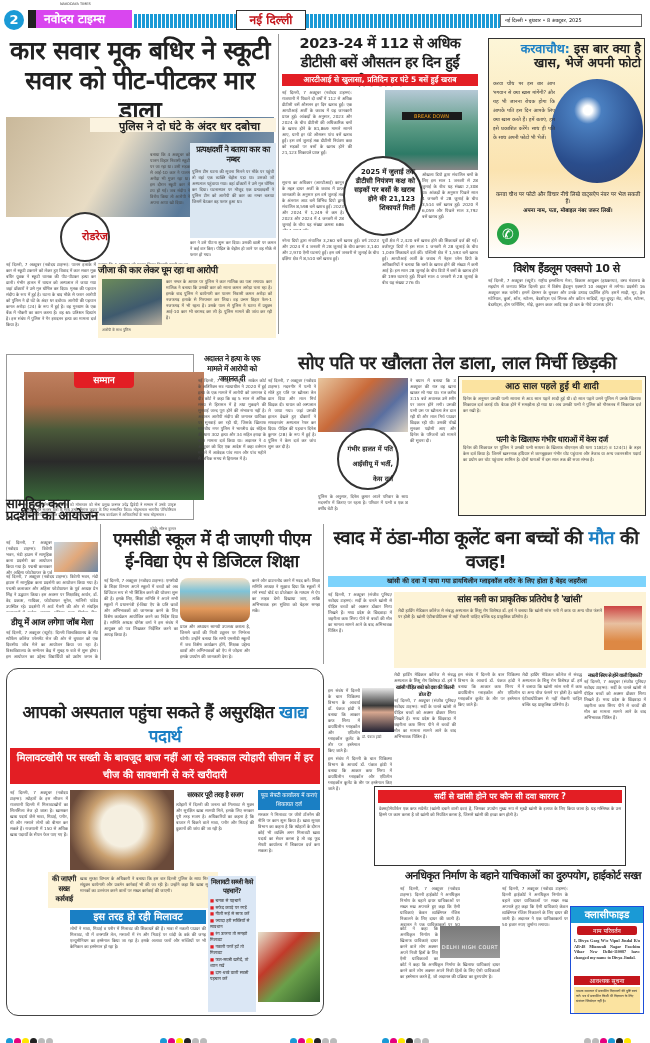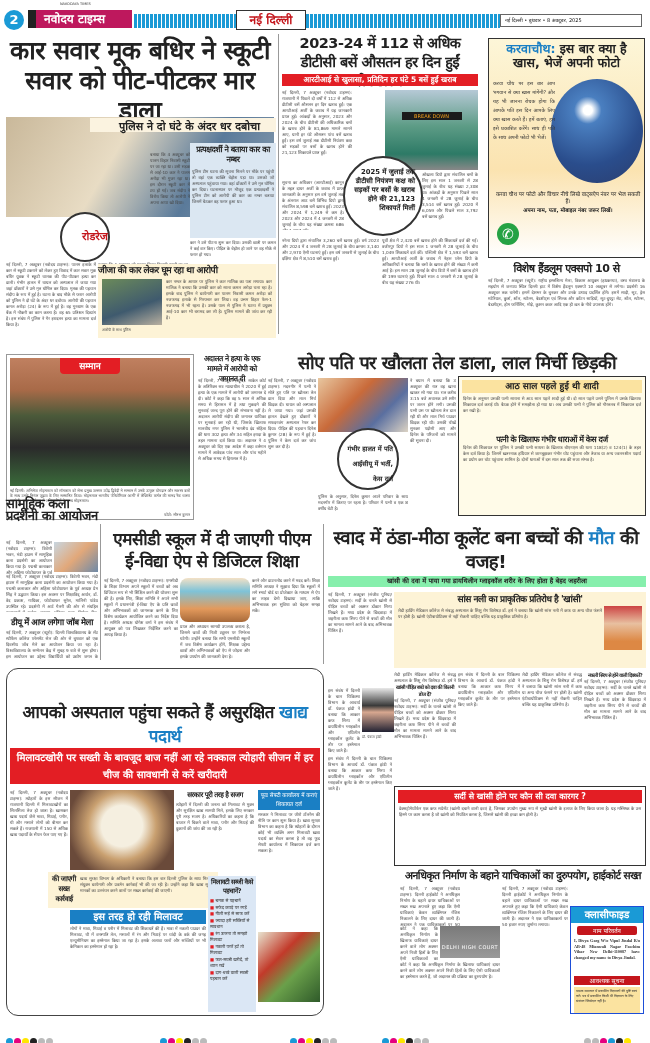--- a/index.html
+++ b/index.html
@@ -2,21 +2,21 @@
 <html><head>
 <meta charset="utf-8">
 <style>
 *{box-sizing:border-box;margin:0;padding:0}
 body{width:650px;height:1043px;background:#fff;font-family:"DejaVu Sans",sans-serif;color:#111;position:relative;overflow:hidden}
 .abs{position:absolute}
 .txt{font-size:4.2px;line-height:6px;color:#444;text-align:justify;overflow:hidden}
 .hl{font-family:"DejaVu Sans",sans-serif;font-weight:bold;color:#222;letter-spacing:-0.5px;text-align:center}
 .masthead{top:8px;left:0;width:650px;height:22px}
 .pageno{left:4px;top:10px;width:20px;height:20px;border-radius:50%;background:#1a9ad6;color:#fff;font-weight:bold;font-size:13px;text-align:center;line-height:20px}
-.logo{left:28px;top:10px;width:104px;height:18px;background:#be185d;color:#fff;font-weight:bold;font-size:12px;line-height:18px;padding-left:8px;border-left:8px solid #222}
+.logo{left:28px;top:10px;width:104px;height:18px;background:#d946ef;color:#fff;font-weight:bold;font-size:12px;line-height:18px;padding-left:8px;border-left:8px solid #222}
 .brandtiny{left:60px;top:2px;font-size:3.5px;color:#333}
 .stripes{top:14px;height:14px;background:repeating-linear-gradient(90deg,#1a9ad6 0 3px,#fff 3px 4px)}
 .cityBox{left:236px;top:10px;width:70px;height:20px;border:1.5px solid #333;background:#fff;color:#c4161c;font-weight:bold;font-size:12px;text-align:center;line-height:18px}
 .dateBox{left:500px;top:14px;width:142px;height:13px;border:1px solid #666;font-size:5px;line-height:11px;padding-left:4px;background:#fff}
 .redstrip{background:#e31e24;color:#fff;font-weight:bold;text-align:center}
 .photo{background:linear-gradient(135deg,#8a9aa6,#c7b8a0 50%,#6d7c5a)}
 .circle{border-radius:50%;background:#fff;border:2px solid #333;text-align:right;font-weight:bold;color:#222}
 .box-yellow{background:#fdf3d6}
 .rule{background:#999}
 .dots span{display:inline-block;width:7px;height:7px;border-radius:50%;margin-right:1px}
@@ -60,35 +60,35 @@
 <div class="abs photo" style="left:385px;top:90px;width:93px;height:80px;background:linear-gradient(180deg,#b6c9d6,#5d9c86 45%,#2d7a66 80%,#888)">
   <div style="margin:22px auto 0;width:60px;height:8px;background:#1b1b1b;color:#f3a01c;font-size:5px;text-align:center;line-height:8px">BREAK DOWN</div>
 </div>
 <div class="abs circle" style="left:343px;top:156px;width:80px;height:80px;font-size:6.8px;line-height:9px;padding:10px 6px">2025 में जुलाई तक डीटीसी नियंत्रण कक्ष को सड़कों पर बसों के खराब होने की 21,123 शिकायतें मिलीं</div>
 <div class="abs txt" style="left:282px;top:180px;width:62px;height:50px">सूचना का अधिकार (आरटीआई) कानून के तहत दायर अर्जी के जवाब में प्राप्त जानकारी के अनुसार इस वर्ष जुलाई तक के अंतराल आठ बसें विभिन्न डिपो द्वारा संचालित 8,598 बसें खराब हुईं। 2023 और 2024 में 1,249 से कम है। 2023 और 2024 में 4 जनवरी से 28 जुलाई के बीच यह संख्या क्रमशः 686 और 1,007 रही।</div>
 <div class="abs txt" style="left:282px;top:238px;width:97px;height:96px">नरेला डिपो द्वारा संचालित 3,260 बसें खराब हुईं। वर्ष 2023 और 2024 में 4 जनवरी से 28 जुलाई के बीच क्रमशः 3,140 और 2,970 ऐसी घटनाएं हुईं। इस वर्ष जनवरी से जुलाई के बीच दक्षिण क्षेत्र में 8,510 बसें खराब हुईं।</div>
 <div class="abs txt" style="left:422px;top:172px;width:56px;height:62px">ओखला डिपो द्वारा संचालित बसों के लिए इस साल 1 जनवरी से 28 जुलाई के बीच यह संख्या 2,308 था। आंकड़ों के अनुसार पिछले साल 4 जनवरी से 28 जुलाई के बीच 3,514 बसें खराब हुईं। 2020 में 6,059 और पिछले साल 3,792 बसें खराब हुईं।</div>
 <div class="abs txt" style="left:382px;top:238px;width:96px;height:96px">पूर्वी क्षेत्र में 2,420 बसें खराब होने की शिकायतें दर्ज की गईं। वजीरपुर डिपो ने इस साल 1 जनवरी से 28 जुलाई के बीच 1,049 शिकायतें दर्ज कीं। पश्चिमी क्षेत्र में 1,593 बसें खराब हुईं। आरटीआई अर्जी के जवाब में नेहरू प्लेस डिपो के अधिकारियों ने बताया कि बसों के खराब होने की संख्या में कमी आई है। इस साल 28 जुलाई के बीच डिपो में बसों के खराब होने की 199 घटनाएं हुईं। पिछले साल 4 जनवरी से 28 जुलाई के बीच यह संख्या 276 थी।</div>
 
 <div class="abs" style="left:488px;top:38px;width:157px;height:220px;border:1px solid #333;background:linear-gradient(180deg,#fdf6d8,#fbe3b0 60%,#fff)">
-  <div style="font-size:12.5px;font-weight:bold;line-height:14px;padding:3px 3px 0;color:#222;text-align:center">
+  <div style="font-size:12.5px;font-weight:bold;line-height:14px;padding:3px 3px 0;color:#222;text-align:right">
     <span style="color:#1a7fc4">करवाचौथ:</span>
     <span>इस बार क्या है खास, भेजें अपनी फोटो</span>
   </div>
   <div class="abs" style="left:62px;top:40px;width:92px;height:104px;border-radius:50%;background:radial-gradient(circle at 40% 30%,#fff 5%,#4a7fc0 15%,#2a4d8c 60%,#2b3d6e)"></div>
   <div class="abs txt" style="left:4px;top:40px;width:62px;height:108px;font-size:5px;line-height:9px;color:#333">करवा चौथ पर इस बार आप भगवान से क्या खास मांगेंगी? और यह भी जानना रोचक होगा कि आपके पति इस दिन आपके लिए क्या खास करते हैं। हमें बताएं, हम इसे प्रकाशित करेंगे। साथ ही पति के साथ अपनी फोटो भी भेजें।</div>
   <div class="abs" style="left:4px;top:152px;width:150px;font-size:5.5px;line-height:7px;text-align:center;color:#222">करवा चौथ पर फोटो और विचार नीचे लिखे वाट्सऐप नंबर पर भेज सकती हैं।</div>
   <div class="abs" style="left:4px;top:168px;width:150px;font-size:5.5px;line-height:7px;text-align:center;color:#222;font-weight:bold">अपना नाम, पता, मोबाइल नंबर जरूर लिखें।</div>
   <div class="abs" style="left:8px;top:184px;width:22px;height:22px;border-radius:50%;background:#25a244;color:#fff;font-size:14px;text-align:center;line-height:22px">✆</div>
 </div>
 
 <div class="abs hl" style="left:488px;top:262px;width:157px;font-size:11px;line-height:14px">विशेष हैंडलूम एक्सपो 10 से</div>
 <div class="abs txt" style="left:488px;top:278px;width:157px;height:56px">नई दिल्ली, 7 अक्टूबर (ब्यूरो): राष्ट्रीय हस्तशिल्प मेला, विकास आयुक्त (हथकरघा), वस्त्र मंत्रालय के सहयोग से जनपथ स्थित दिल्ली हाट में विशेष हैंडलूम एक्सपो 10 अक्टूबर से लगेगा। प्रदर्शनी 16 अक्टूबर तक चलेगी। इसमें देशभर के बुनकर और उनके उत्पाद प्रदर्शित होंगे। इसमें साड़ी, सूट, ड्रेस मटेरियल, कुर्ता, शॉल, स्टोल्स, बेडशीट्स एवं सिल्क और कॉटन साड़ियों, सूट-दुपट्टा सेट, शॉल, स्टोल्स, बेडशीट्स, होम फर्निशिंग, मोढ़े, कुशन कवर आदि एक ही छत के नीचे उपलब्ध होंगे।</div>
 
-<div class="abs" style="left:6px;top:354px;width:188px;height:166px;border:1px solid #999;padding:3px">
+<div class="abs" style="left:6px;top:354px;width:188px;height:166px;border:1px solid #999;padding:17px">
   <div style="width:180px;height:128px;background:linear-gradient(180deg,#c08060 0%,#a86a48 25%,#4b5a3a 45%,#2a2a2a 70%,#3a6a3a);position:relative">
     <div class="abs redstrip" style="left:50px;top:0;width:60px;height:16px;font-size:9px;line-height:16px;border-radius:0 0 4px 4px">सम्मान</div>
   </div>
   <div class="txt" style="height:24px;font-size:3.8px;line-height:5px;margin-top:2px">नई दिल्ली: अभिनेता मोहनलाल को मॉमलाल को सेना प्रमुख जनरल उपेंद्र द्विवेदी ने सम्मान में उनके उत्कृष्ट योगदान और सशस्त्र बलों के साथ उनके निरंतर जुड़ाव के लिए सम्मानित किया। मोहनलाल भारतीय 'टेरिटोरियल आर्मी' में लेफ्टिनेंट कर्नल की मानद रैंक धारण करते हैं। साथ कार्यक्रम में अधिकारियों के साथ मोहनलाल।</div>
   <div class="txt" style="text-align:right;font-size:3.8px">फोटो: सौरभ कुमार</div>
 </div>
 
 <div class="abs hl" style="left:198px;top:354px;width:68px;font-size:7.5px;line-height:10px">अदालत ने हत्या के एक मामले में आरोपी को जमानत दी</div>
 <div class="abs txt" style="left:198px;top:378px;width:68px;height:140px">नई दिल्ली, 7 अक्टूबर (ब्यूरो): साकेत कोर्ट के अतिरिक्त सत्र न्यायाधीश ने 2020 में हुई हत्या के एक मामले में आरोपी को जमानत दे दी। कोर्ट ने कहा कि वह 5 साल से अधिक समय से हिरासत में है तथा मुकदमे की सुनवाई जल्द पूरा होने की संभावना नहीं है। अदालत आरोपी संदीप की जमानत याचिका पर सुनवाई कर रही थी, जिसके खिलाफ मालवीय नगर पुलिस ने भारतीय दंड संहिता की धारा 302 हत्या और 34 सहित इरादा के तहत मामला दर्ज किया था। अदालत ने 4 अक्टूबर को दिए एक आदेश में कहा वर्तमान मामले में आवेदक पांच साल और पांच महीने से अधिक समय से हिरासत में है।</div>
 
@@ -119,21 +119,21 @@
 <div class="abs" style="left:180px;top:578px;width:70px;height:44px;border-radius:8px;background:linear-gradient(180deg,#f4e1c6,#7ec3d8 30%,#e39a5c 70%,#a86a3a)"></div>
 <div class="abs txt" style="left:180px;top:624px;width:70px;height:36px">प्राप्त और अध्ययन सामग्री उपलब्ध कराता है, जिससे छात्रों की निजी ट्यूशन पर निर्भरता घटेगी। उन्होंने बताया कि सभी एमसीडी स्कूलों में जब विशेष कार्यक्रम होंगे, शिक्षक उद्देश्य छात्रों और अभिभावकों को ऐप से जोड़ना और इसके उपयोग की जानकारी देना है।</div>
 <div class="abs txt" style="left:252px;top:578px;width:68px;height:82px">करने और डाउनलोड करने में मदद करें। शिक्षा समिति अध्यक्ष ने सुझाव दिया कि स्कूलों में लगे स्मार्ट बोर्ड या प्रोजेक्टर के माध्यम से ऐप का लाइव डेमो दिखाया जाए, ताकि अभिभावक इस सुविधा को बेहतर समझ सकें।</div>
 
 <div class="abs rule" style="left:323px;top:524px;width:1px;height:140px"></div>
 <div class="abs hl" style="left:326px;top:526px;width:320px;font-size:18.5px;line-height:24px">
   <span>स्वाद में ठंडा-मीठा कूलेंट बना बच्चों की</span>
   <span style="color:#1a7fc4">मौत</span>
   <span>की वजह!</span>
 </div>
-<div class="abs" style="left:328px;top:576px;width:318px;height:11px;background:#86efac;font-size:6.5px;font-weight:bold;text-align:center;line-height:11px;color:#222">खांसी की दवा में पाया गया डायथिलीन ग्लाइकॉल शरीर के लिए होता है बेहद जहरीला</div>
+<div class="abs" style="left:328px;top:576px;width:318px;height:11px;background:#7dd3fc;font-size:6.5px;font-weight:bold;text-align:center;line-height:11px;color:#222">खांसी की दवा में पाया गया डायथिलीन ग्लाइकॉल शरीर के लिए होता है बेहद जहरीला</div>
 <div class="abs txt" style="left:328px;top:592px;width:64px;height:96px">नई दिल्ली, 7 अक्टूबर (संजीव पुनिया/नवोदय टाइम्स): सर्दी के चलते खांसी से पीड़ित बच्चों को अक्सर डॉक्टर सिरप लिखते हैं। मध्य प्रदेश के छिंदवाड़ा में जहरीला कफ सिरप पीने से बच्चों की मौत का मामला सामने आने के बाद अभिभावक चिंतित हैं।</div>
 <div class="abs txt" style="left:328px;top:688px;width:32px;height:68px">इस संबंध में दिल्ली के बाल चिकित्सा विभाग के आचार्य डॉ. पंकज हांडी ने बताया कि आकार कफ सिरप में डायथिलीन ग्लाइकॉल और एथिलीन ग्लाइकॉल कूलेंट के तौर पर इस्तेमाल किए जाते हैं।</div>
 <div class="abs" style="left:362px;top:688px;width:32px;height:44px;background:linear-gradient(180deg,#e8e8e8,#3a3a3a 40%,#d8a890 55%,#223)"></div>
 <div class="abs txt" style="left:362px;top:734px;width:32px;height:8px;font-size:3.6px">डॉ. पंकज हांडी</div>
 <div class="abs txt" style="left:328px;top:756px;width:64px;height:110px">इस संबंध में दिल्ली के बाल चिकित्सा विभाग के आचार्य डॉ. पंकज हांडी ने बताया कि आकार कफ सिरप में डायथिलीन ग्लाइकॉल और एथिलीन ग्लाइकॉल कूलेंट के तौर पर इस्तेमाल किए जाते हैं।</div>
 <div class="abs" style="left:394px;top:592px;width:252px;height:76px;background:#fdf3d6">
   <div class="hl" style="font-size:9px;line-height:14px">सांस नली का प्राकृतिक प्रतिरोध है 'खांसी'</div>
   <div class="abs" style="left:210px;top:14px;width:38px;height:44px;background:linear-gradient(180deg,#c44,#e8c0a0 40%,#d84 80%)"></div>
   <div class="abs txt" style="left:4px;top:16px;width:204px;height:56px">लेडी हार्डिंग मेडिकल कॉलेज से संबद्ध अस्पताल के शिशु रोग विशेषज्ञ डॉ. हर्ष ने बताया कि खांसी सांस नली में कफ या अन्य चीज फंसने पर होती है। खांसी एंटीबायोटिक्स से नहीं रोकनी चाहिए बल्कि यह प्राकृतिक प्रतिरोध है।</div>
 </div>
@@ -145,21 +145,21 @@
 <div class="abs" style="left:458px;top:672px;width:62px;height:108px">
   <div class="txt" style="height:108px">इस संबंध में दिल्ली के बाल चिकित्सा विभाग के आचार्य डॉ. पंकज हांडी ने बताया कि आकार कफ सिरप में डायथिलीन ग्लाइकॉल और एथिलीन ग्लाइकॉल कूलेंट के तौर पर इस्तेमाल किए जाते हैं।</div>
 </div>
 <div class="abs" style="left:584px;top:672px;width:62px;height:108px">
   <div class="hl" style="font-size:5px;line-height:7px">नकली सिरप से होने वाली दिक्कतें?</div>
   <div class="txt" style="height:94px">नई दिल्ली, 7 अक्टूबर (संजीव पुनिया/नवोदय टाइम्स): सर्दी के चलते खांसी से पीड़ित बच्चों को अक्सर डॉक्टर सिरप लिखते हैं। मध्य प्रदेश के छिंदवाड़ा में जहरीला कफ सिरप पीने से बच्चों की मौत का मामला सामने आने के बाद अभिभावक चिंतित हैं।</div>
 </div>
 <div class="abs" style="left:522px;top:672px;width:60px;height:108px">
   <div class="txt" style="height:108px">लेडी हार्डिंग मेडिकल कॉलेज से संबद्ध अस्पताल के शिशु रोग विशेषज्ञ डॉ. हर्ष ने बताया कि खांसी सांस नली में कफ या अन्य चीज फंसने पर होती है। खांसी एंटीबायोटिक्स से नहीं रोकनी चाहिए बल्कि यह प्राकृतिक प्रतिरोध है।</div>
 </div>
-<div class="abs" style="left:394px;top:786px;width:252px;height:80px;border:1px solid #333">
+<div class="abs" style="left:374px;top:786px;width:252px;height:80px;border:1px solid #333">
   <div class="redstrip" style="margin:3px;height:13px;font-size:8px;line-height:13px">सर्दी से खांसी होने पर कौन सी दवा कारगर ?</div>
   <div class="txt" style="padding:0 4px;height:58px">डेक्सट्रोमेथॉर्फन एक कफ सप्रेसेंट (खांसी दबाने वाली दवा) है, जिसका उपयोग मुख्य रूप से सूखी खांसी के इलाज के लिए किया जाता है। यह मस्तिष्क के उस हिस्से पर काम करता है जो खांसी को नियंत्रित करता है, जिससे खांसी की इच्छा कम होती है।</div>
 </div>
 
 <div class="abs" style="left:6px;top:668px;width:318px;height:348px;border:1.5px solid #444;border-radius:12px"></div>
 <div class="abs hl" style="left:10px;top:700px;width:310px;font-size:17px;line-height:24px">
   <span>आपको अस्पताल पहुंचा सकते हैं असुरक्षित</span>
   <span style="color:#1a7fc4">खाद्य पदार्थ</span>
 </div>
 <div class="abs redstrip" style="left:10px;top:748px;width:310px;height:36px;font-size:10px;line-height:17px;padding-top:1px">मिलावटखोरी पर सख्ती के बावजूद बाज नहीं आ रहे नक्काल त्योहारी सीजन में हर चीज की सावधानी से करें खरीदारी</div>

